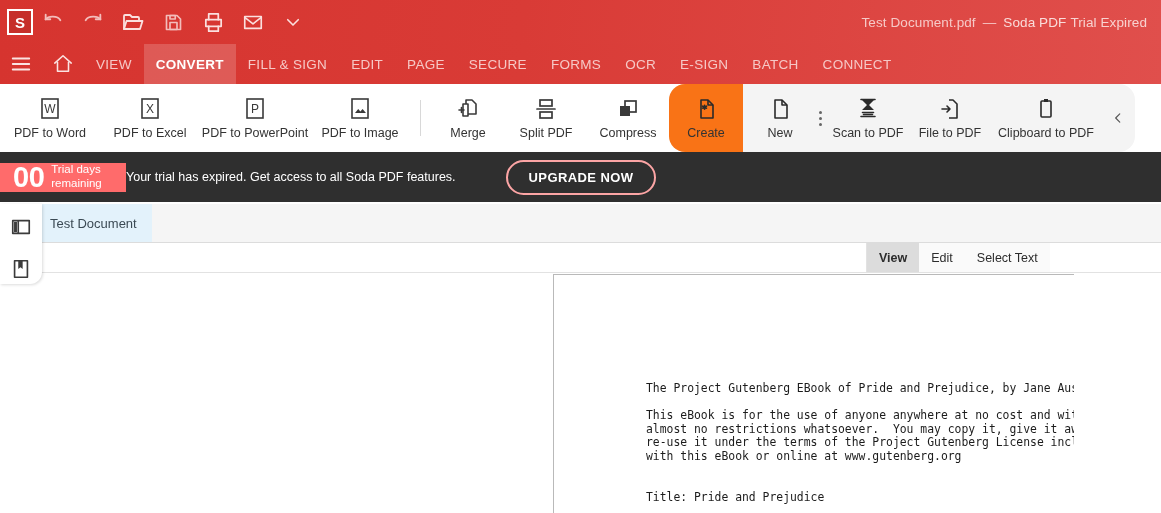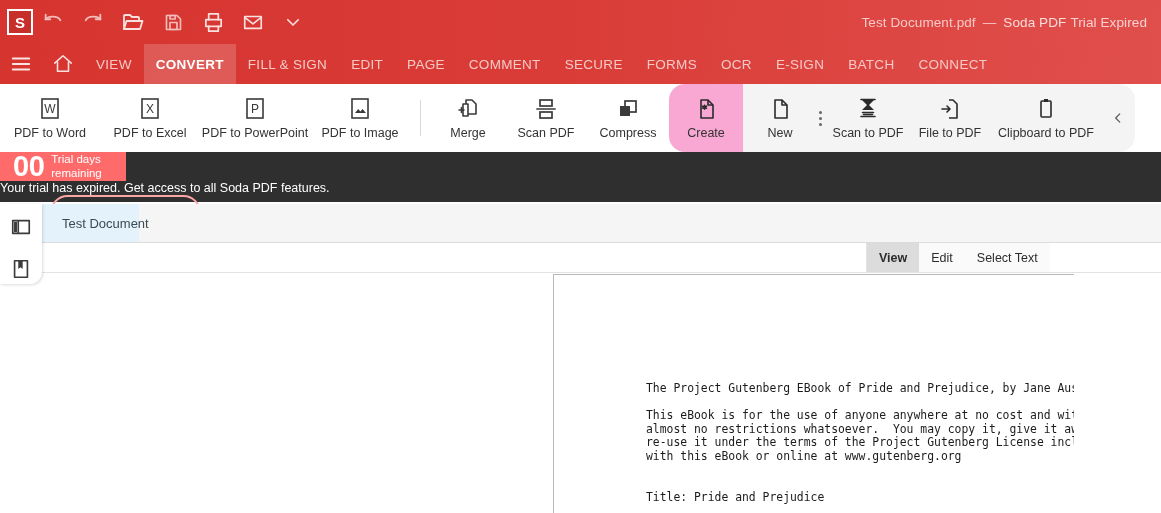--- a/index.html
+++ b/index.html
@@ -73,38 +73,38 @@
     width: 100px; display: flex; flex-direction: column;
     align-items: center; justify-content: center; gap: 5px;
     color: #3a3a3a; position: relative;
   }
   .rb-btn .lbl { font-size: 12.5px; line-height: 1; white-space: nowrap; color: #333; }
   .rb-btn .ico { height: 26px; display: flex; align-items: center; justify-content: center; }
   .rb-btn.w-narrow { width: 74px; }
   .rb-btn.w-mid { width: 82px; }
   .rb-btn.w-wide { width: 110px; }
   .rb-btn.selected {
-    background: #f9a8d4;
+    background: #f97316;
     border-top-left-radius: 16px; border-bottom-left-radius: 16px;
   }
   .rb-divider { width: 1px; background: #d8d8d8; margin: 16px 10px; align-self: stretch; }
   .rb-dots {
     width: 14px; display: flex; flex-direction: column; align-items: center;
     justify-content: center; gap: 3px; margin-left: -4px;
   }
   .rb-dots i { width: 3px; height: 3px; background: #666; border-radius: 50%; display: block; }
   .rb-collapse {
     width: 34px; display: flex; align-items: center; justify-content: center;
     color: #555; font-size: 14px;
   }
 
   
   .banner {
     position: absolute; left: 0; top: 152px; width: 1161px; height: 50px;
-    background: #2f2f2f; display: flex; align-items: flex-start; flex-direction: column;
+    background: #2f2f2f; display: flex; align-items: center;
   }
   .banner-days {
     width: 126px; background: #ff6b6b; color: #ffffff;
     display: flex; align-items: center; gap: 7px; padding-left: 13px;
   }
   .banner-days .num { font-size: 29px; font-weight: bold; line-height: 1; letter-spacing: -0.5px; }
   .banner-days .lbl { font-size: 11.5px; line-height: 1.18; }
   .banner-msg {
     color: #ffffff; font-size: 12.5px; display: flex; align-items: center;
   }
@@ -128,22 +128,22 @@
   }
   .rail-btn { width: 26px; height: 26px; display: flex; align-items: center; justify-content: center; color: #3b3b3b; }
 
   
   .tabbar {
     position: absolute; left: 42px; top: 204px; width: 1119px; height: 39px;
     background: #f5f5f5; display: flex; align-items: stretch;
     border-bottom: 1px solid #dcdcdc;
   }
   .doc-tab {
-    width: 97px; background: #e3f2fb;
-    display: flex; align-items: center; padding-left: 20px;
+    width: 110px; background: #e3f2fb;
+    display: flex; align-items: center; padding-left: 8px;
     color: #3b4a54; font-size: 13px; white-space: nowrap;
   }
 
   
   .viewbar {
     position: absolute; left: 0; top: 243px; width: 1161px; height: 30px;
     background: #ffffff; border-bottom: 1px solid #e2e2e2;
     display: flex; align-items: stretch; justify-content: flex-end;
   }
   .viewbar-inner {
@@ -249,21 +249,20 @@
       <svg width="22" height="22" viewBox="0 0 24 24" fill="none" stroke="currentColor" stroke-width="1.7" stroke-linecap="round" stroke-linejoin="round">
         <path d="M3 11l9-8 9 8"></path>
           <path d="M6 10v10h12V10"></path>
       </svg>
     </div>
     <div class="mb-item">VIEW</div>
     <div class="mb-item active">CONVERT</div>
     <div class="mb-item">FILL &amp; SIGN</div>
     <div class="mb-item">EDIT</div>
     <div class="mb-item">PAGE</div>
-    <div class="mb-item">COMMENT</div>
     <div class="mb-item">SECURE</div>
     <div class="mb-item">FORMS</div>
     <div class="mb-item">OCR</div>
     <div class="mb-item">E-SIGN</div>
     <div class="mb-item">BATCH</div>
     <div class="mb-item">CONNECT</div>
   </div>
 
   <div class="ribbon">
 
@@ -320,21 +319,21 @@
         <div class="lbl">Merge</div>
       </div>
       <div class="rb-btn w-mid">
         <div class="ico">
           <svg width="26" height="26" viewBox="0 0 26 26" fill="none" stroke="#3a3a3a" stroke-width="1.7" stroke-linecap="round">
             <rect x="7" y="4" width="12" height="6"></rect>
             <rect x="7" y="16" width="12" height="6"></rect>
             <path d="M4 13h18"></path>
           </svg>
         </div>
-        <div class="lbl">Scan PDF</div>
+        <div class="lbl">Split PDF</div>
       </div>
       <div class="rb-btn w-mid">
         <div class="ico">
           <svg width="26" height="26" viewBox="0 0 26 26">
             <rect x="10" y="5" width="11" height="11" fill="none" stroke="#3a3a3a" stroke-width="1.7"></rect>
             <rect x="5" y="10" width="10" height="10" fill="#3a3a3a"></rect>
           </svg>
         </div>
         <div class="lbl">Compress</div>
       </div>

